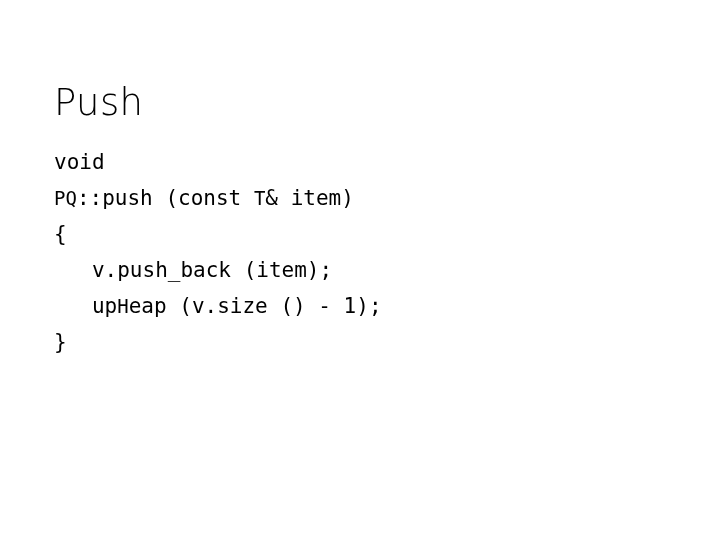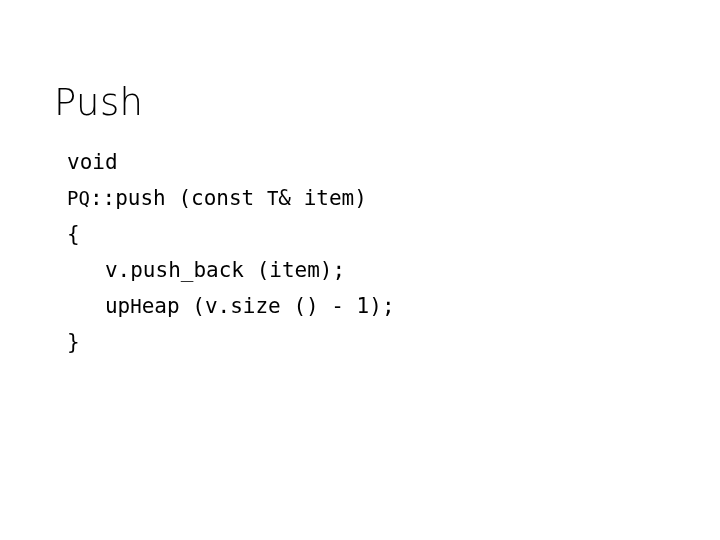--- a/index.html
+++ b/index.html
@@ -48,21 +48,20 @@
     line-height: 36px;
     color: #000000;
     white-space: pre;
     font-variant: normal;
   }
 
   .code-line {
     display: block;
     white-space: pre;
     min-height: 36px;
-    margin-left: 13px;
   }
 
   
   .smallcap {
     font-size: 19px;
   }
 </style>
 </head>
 <body>
 

